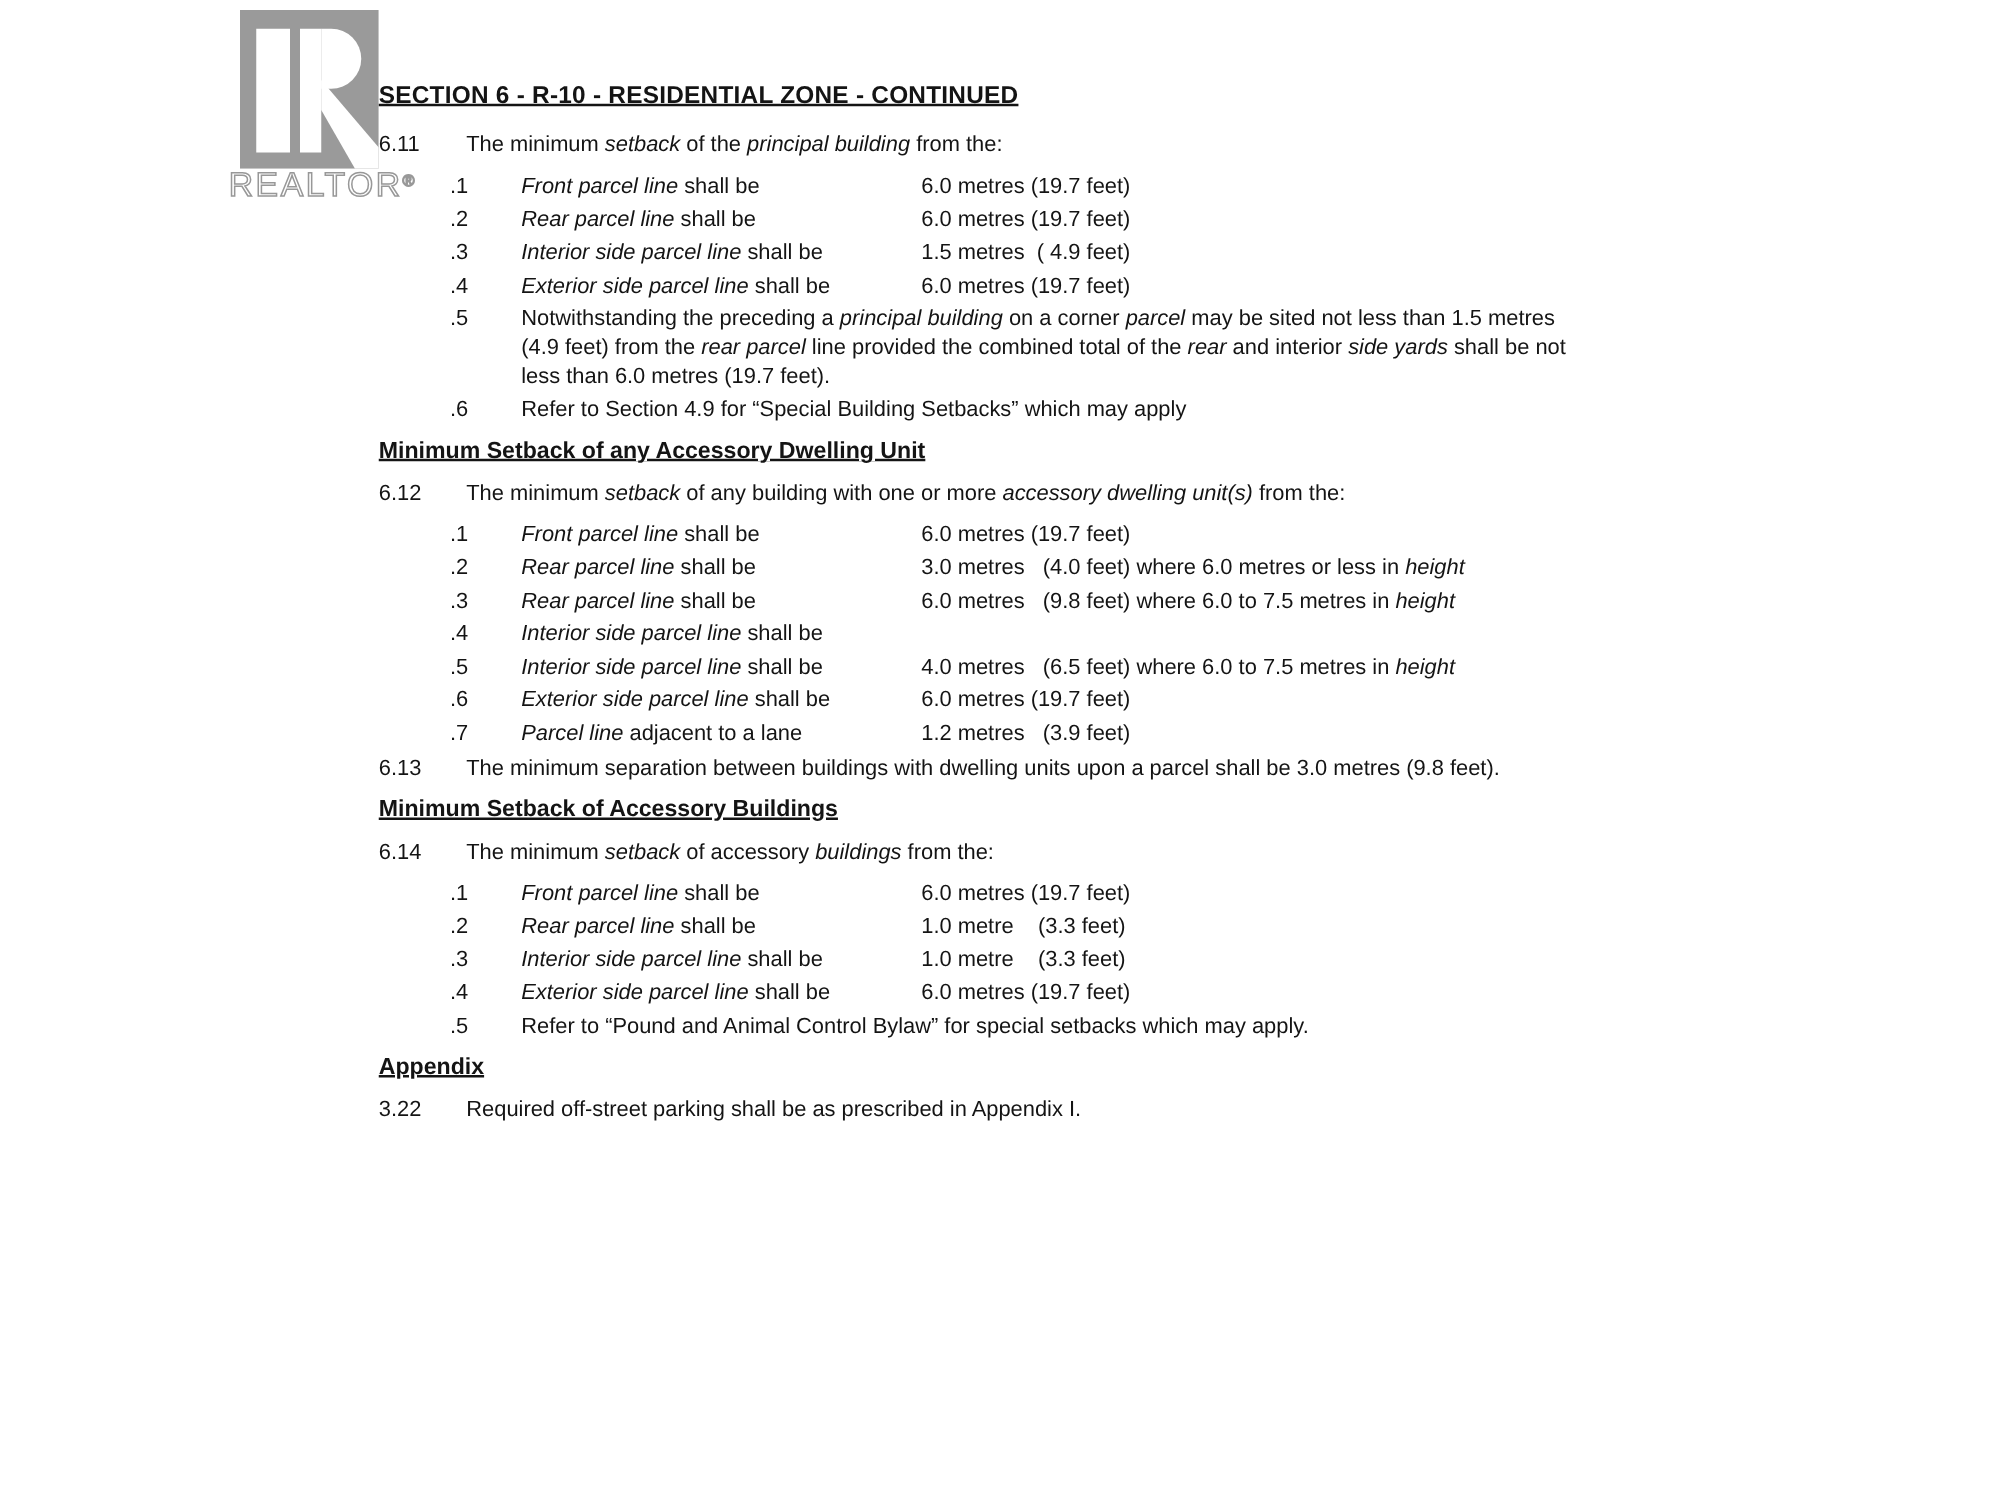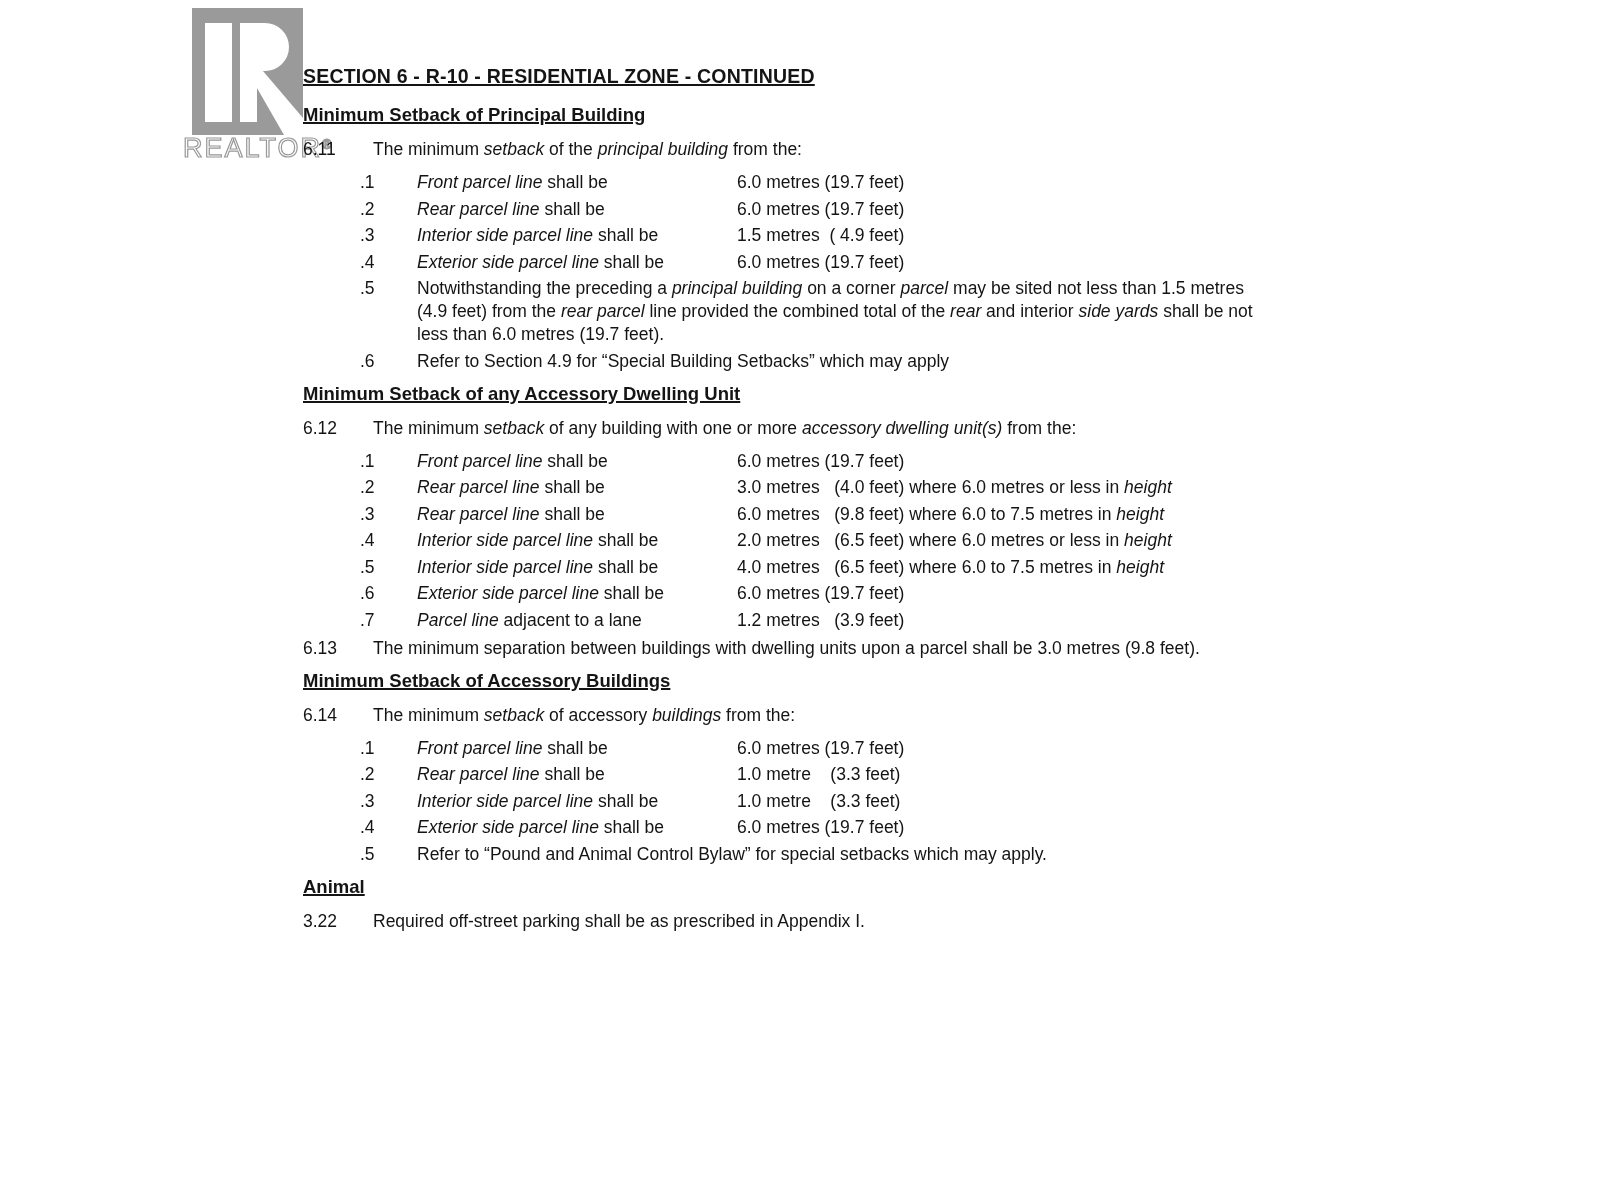--- a/index.html
+++ b/index.html
@@ -65,21 +65,20 @@
       <rect x="48" y="15" width="17" height="99" fill="#ffffff"></rect>
       <path d="M65 15 h8 a24 24 0 0 1 0 48 h-8 z" fill="#ffffff"></path>
       <polygon points="65,56 111,110 111,127 92,127 65,80" fill="#ffffff"></polygon>
     </svg>
     <div class="logo-word"><span>REALTOR</span><span class="logo-reg">®</span></div>
   </div>
 
   <div class="doc" id="doc">
     <div class="doc-title">SECTION 6 - R-10 - RESIDENTIAL ZONE - CONTINUED</div>
 
-  <div class="sec-heading">Minimum Setback of Principal Building</div>
       <div class="clause">
         <span class="clause-num">6.11</span>
         <span class="clause-text"><span>The minimum </span><i>setback</i><span> of the </span><i>principal building</i><span> from the:</span></span>
       </div>
       <div class="items">
         <div class="item">
           <span class="item-num">.1</span>
           <span class="item-label"><i>Front parcel line</i><span> shall be</span></span>
           <span class="item-value"><span>6.0 metres (19.7 feet)</span></span>
         </div>
@@ -124,21 +123,20 @@
           <span class="item-value"><span>3.0 metres   (4.0 feet) where 6.0 metres or less in </span><i>height</i></span>
         </div>
         <div class="item">
           <span class="item-num">.3</span>
           <span class="item-label"><i>Rear parcel line</i><span> shall be</span></span>
           <span class="item-value"><span>6.0 metres   (9.8 feet) where 6.0 to 7.5 metres in </span><i>height</i></span>
         </div>
         <div class="item">
           <span class="item-num">.4</span>
           <span class="item-label"><i>Interior side parcel line</i><span> shall be</span></span>
-          <span class="item-value"><span>2.0 metres   (6.5 feet) where 6.0 metres or less in </span><i>height</i></span>
         </div>
         <div class="item">
           <span class="item-num">.5</span>
           <span class="item-label"><i>Interior side parcel line</i><span> shall be</span></span>
           <span class="item-value"><span>4.0 metres   (6.5 feet) where 6.0 to 7.5 metres in </span><i>height</i></span>
         </div>
         <div class="item">
           <span class="item-num">.6</span>
           <span class="item-label"><i>Exterior side parcel line</i><span> shall be</span></span>
           <span class="item-value"><span>6.0 metres (19.7 feet)</span></span>
@@ -177,20 +175,20 @@
         <div class="item">
           <span class="item-num">.4</span>
           <span class="item-label"><i>Exterior side parcel line</i><span> shall be</span></span>
           <span class="item-value"><span>6.0 metres (19.7 feet)</span></span>
         </div>
         <div class="item text-row">
           <span class="item-num">.5</span>
           <span class="item-text"><span>Refer to “Pound and Animal Control Bylaw” for special setbacks which may apply.</span></span>
         </div>
       </div>
-      <div class="sec-heading">Animal</div>
+      <div class="sec-heading">Appendix</div>
       <div class="clause">
         <span class="clause-num">3.22</span>
         <span class="clause-text"><span>Required off-street parking shall be as prescribed in Appendix I.</span></span>
       </div>
     </div>
 
 </div>
 
 </body></html>

